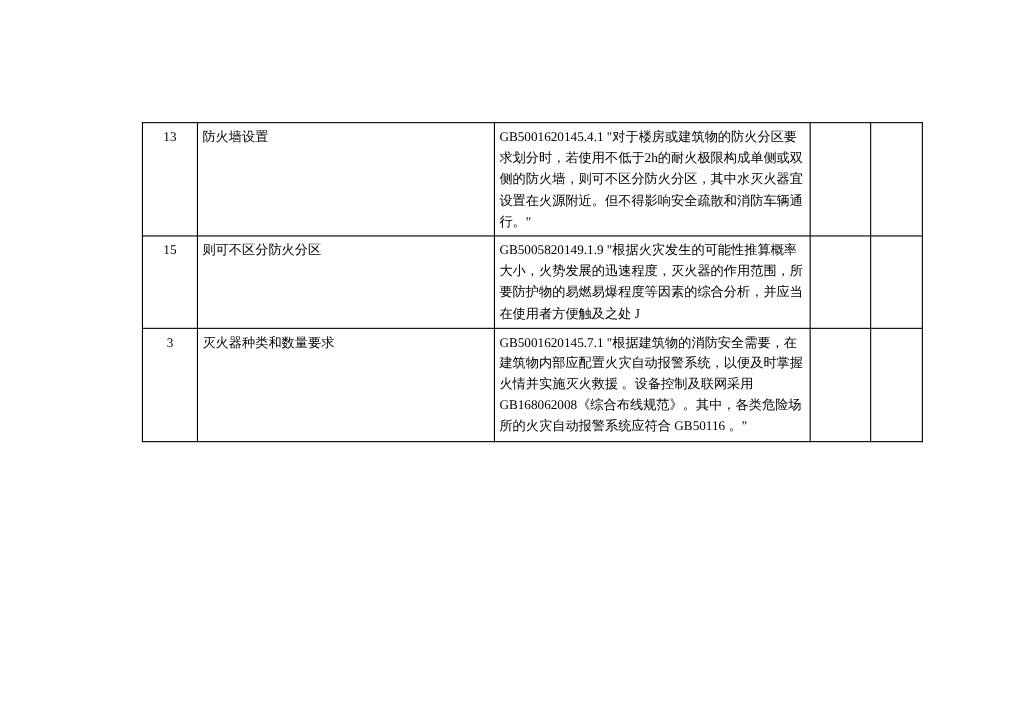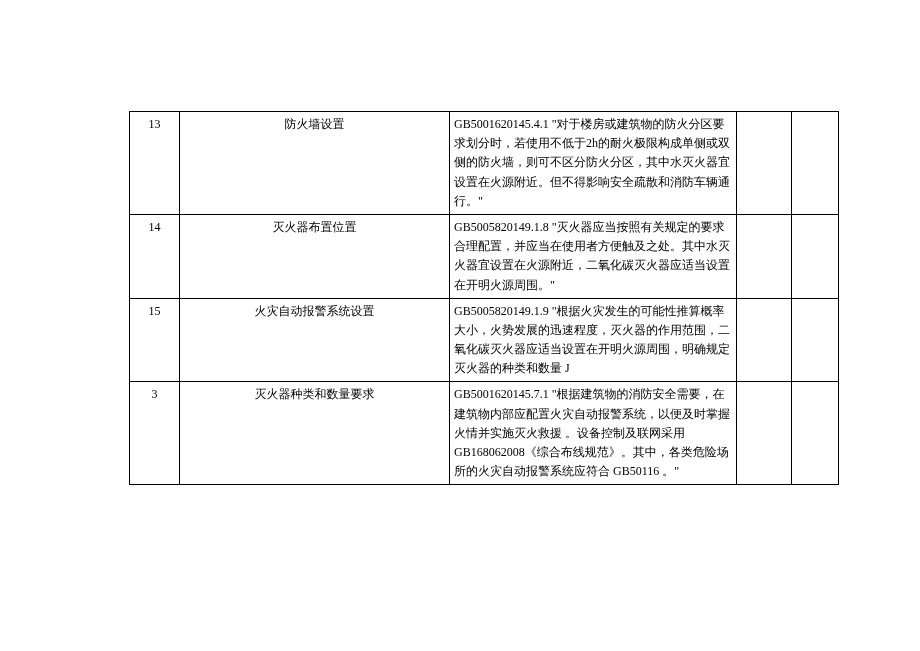--- a/index.html
+++ b/index.html
@@ -33,21 +33,20 @@
       vertical-align: top;
       font-size: 12px;
       line-height: 1.6;
     }
     .col-num {
       width: 50px;
       text-align: center;
     }
     .col-item {
       width: 270px;
-      text-align: center;
     }
     .col-spec {
       width: 287px;
     }
     .col-remark {
       width: 55px;
     }
     .col-extra {
       width: 47px;
     }
@@ -59,30 +58,23 @@
   <table>
     <tbody>
       <tr>
         <td class="col-num">13</td>
         <td class="col-item">防火墙设置</td>
         <td class="col-spec">GB5001620145.4.1 "对于楼房或建筑物的防火分区要求划分时，若使用不低于2h的耐火极限构成单侧或双侧的防火墙，则可不区分防火分区，其中水灭火器宜设置在火源附近。但不得影响安全疏散和消防车辆通行。"</td>
         <td class="col-remark"></td>
         <td class="col-extra"></td>
       </tr>
       <tr>
-        <td class="col-num">14</td>
-        <td class="col-item">灭火器布置位置</td>
-        <td class="col-spec">GB5005820149.1.8 "灭火器应当按照有关规定的要求合理配置，并应当在使用者方便触及之处。其中水灭火器宜设置在火源附近，二氧化碳灭火器应适当设置在开明火源周围。"</td>
-        <td class="col-remark"></td>
-        <td class="col-extra"></td>
-      </tr>
-      <tr>
         <td class="col-num">15</td>
-        <td class="col-item">火灾自动报警系统设置</td>
-        <td class="col-spec">GB5005820149.1.9 "根据火灾发生的可能性推算概率大小，火势发展的迅速程度，灭火器的作用范围，二氧化碳灭火器应适当设置在开明火源周围，明确规定灭火器的种类和数量 J</td>
+        <td class="col-item">则可不区分防火分区</td>
+        <td class="col-spec">GB5005820149.1.9 "根据火灾发生的可能性推算概率大小，火势发展的迅速程度，灭火器的作用范围，所要防护物的易燃易爆程度等因素的综合分析，并应当在使用者方便触及之处 J</td>
         <td class="col-remark"></td>
         <td class="col-extra"></td>
       </tr>
       <tr>
         <td class="col-num">3</td>
         <td class="col-item">灭火器种类和数量要求</td>
         <td class="col-spec">GB5001620145.7.1 "根据建筑物的消防安全需要，在建筑物内部应配置火灾自动报警系统，以便及时掌握火情并实施灭火救援 。设备控制及联网采用GB168062008《综合布线规范》。其中，各类危险场所的火灾自动报警系统应符合 GB50116 。"</td>
         <td class="col-remark"></td>
         <td class="col-extra"></td>
       </tr>

